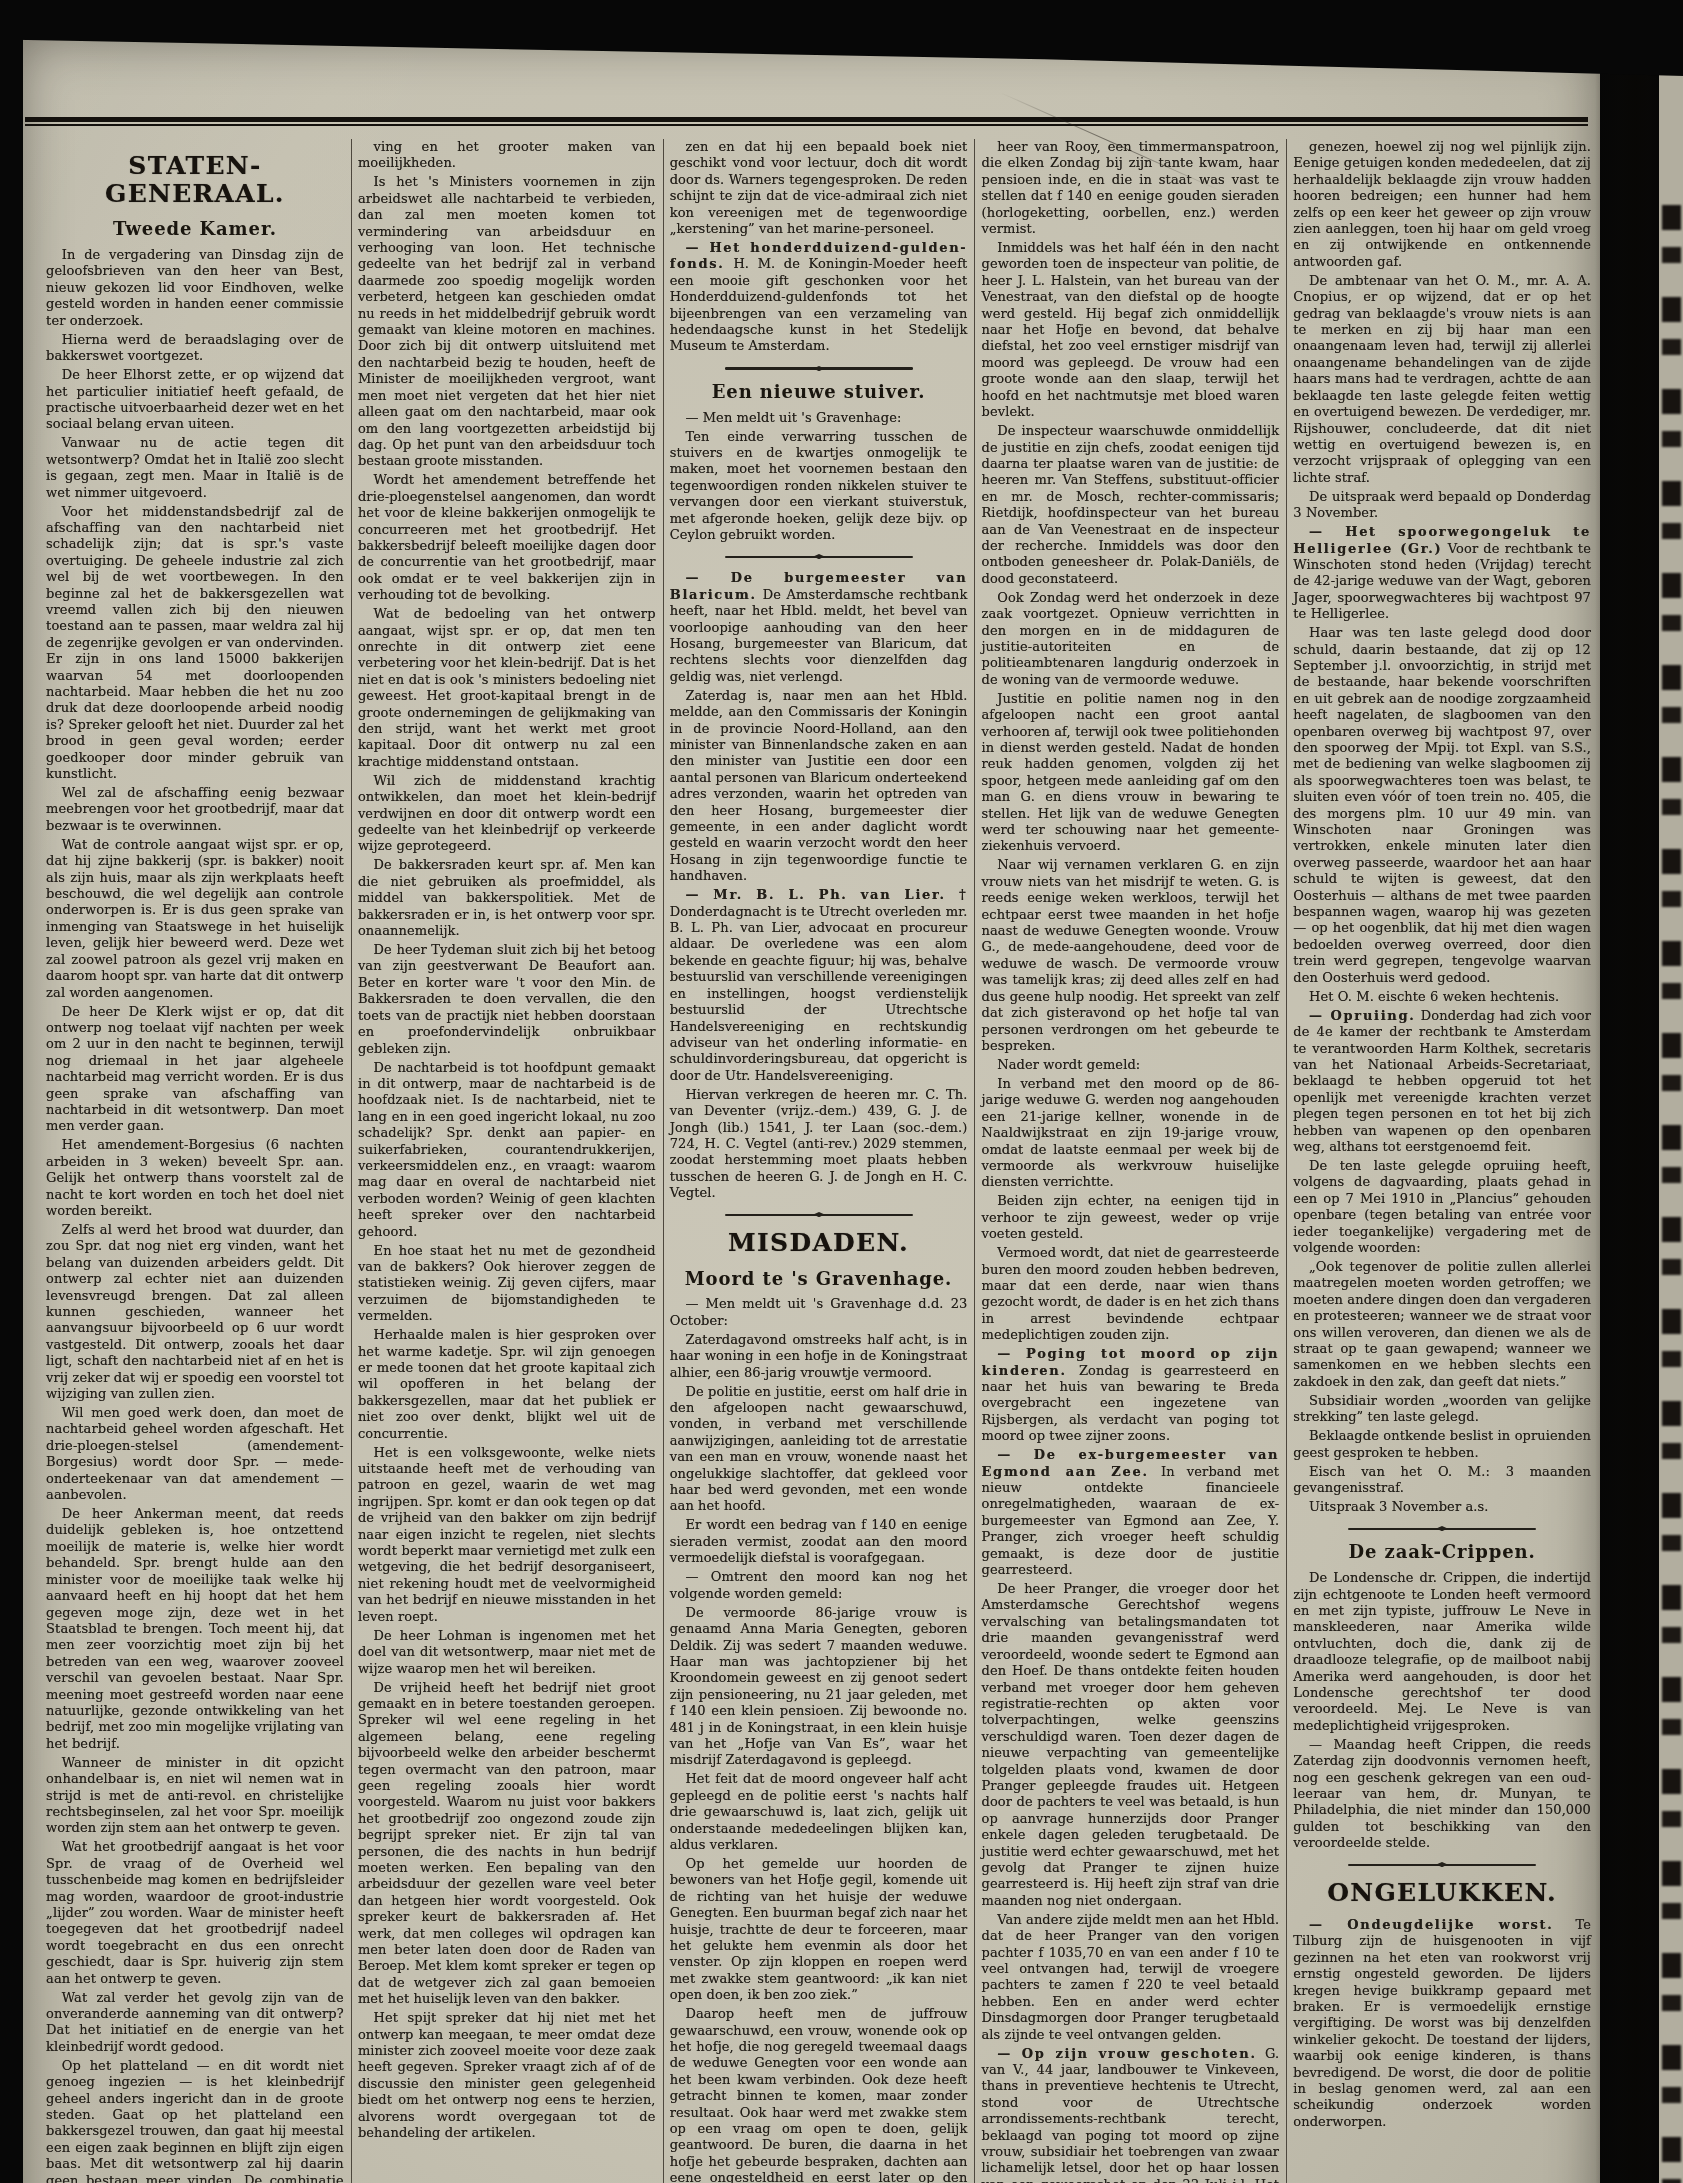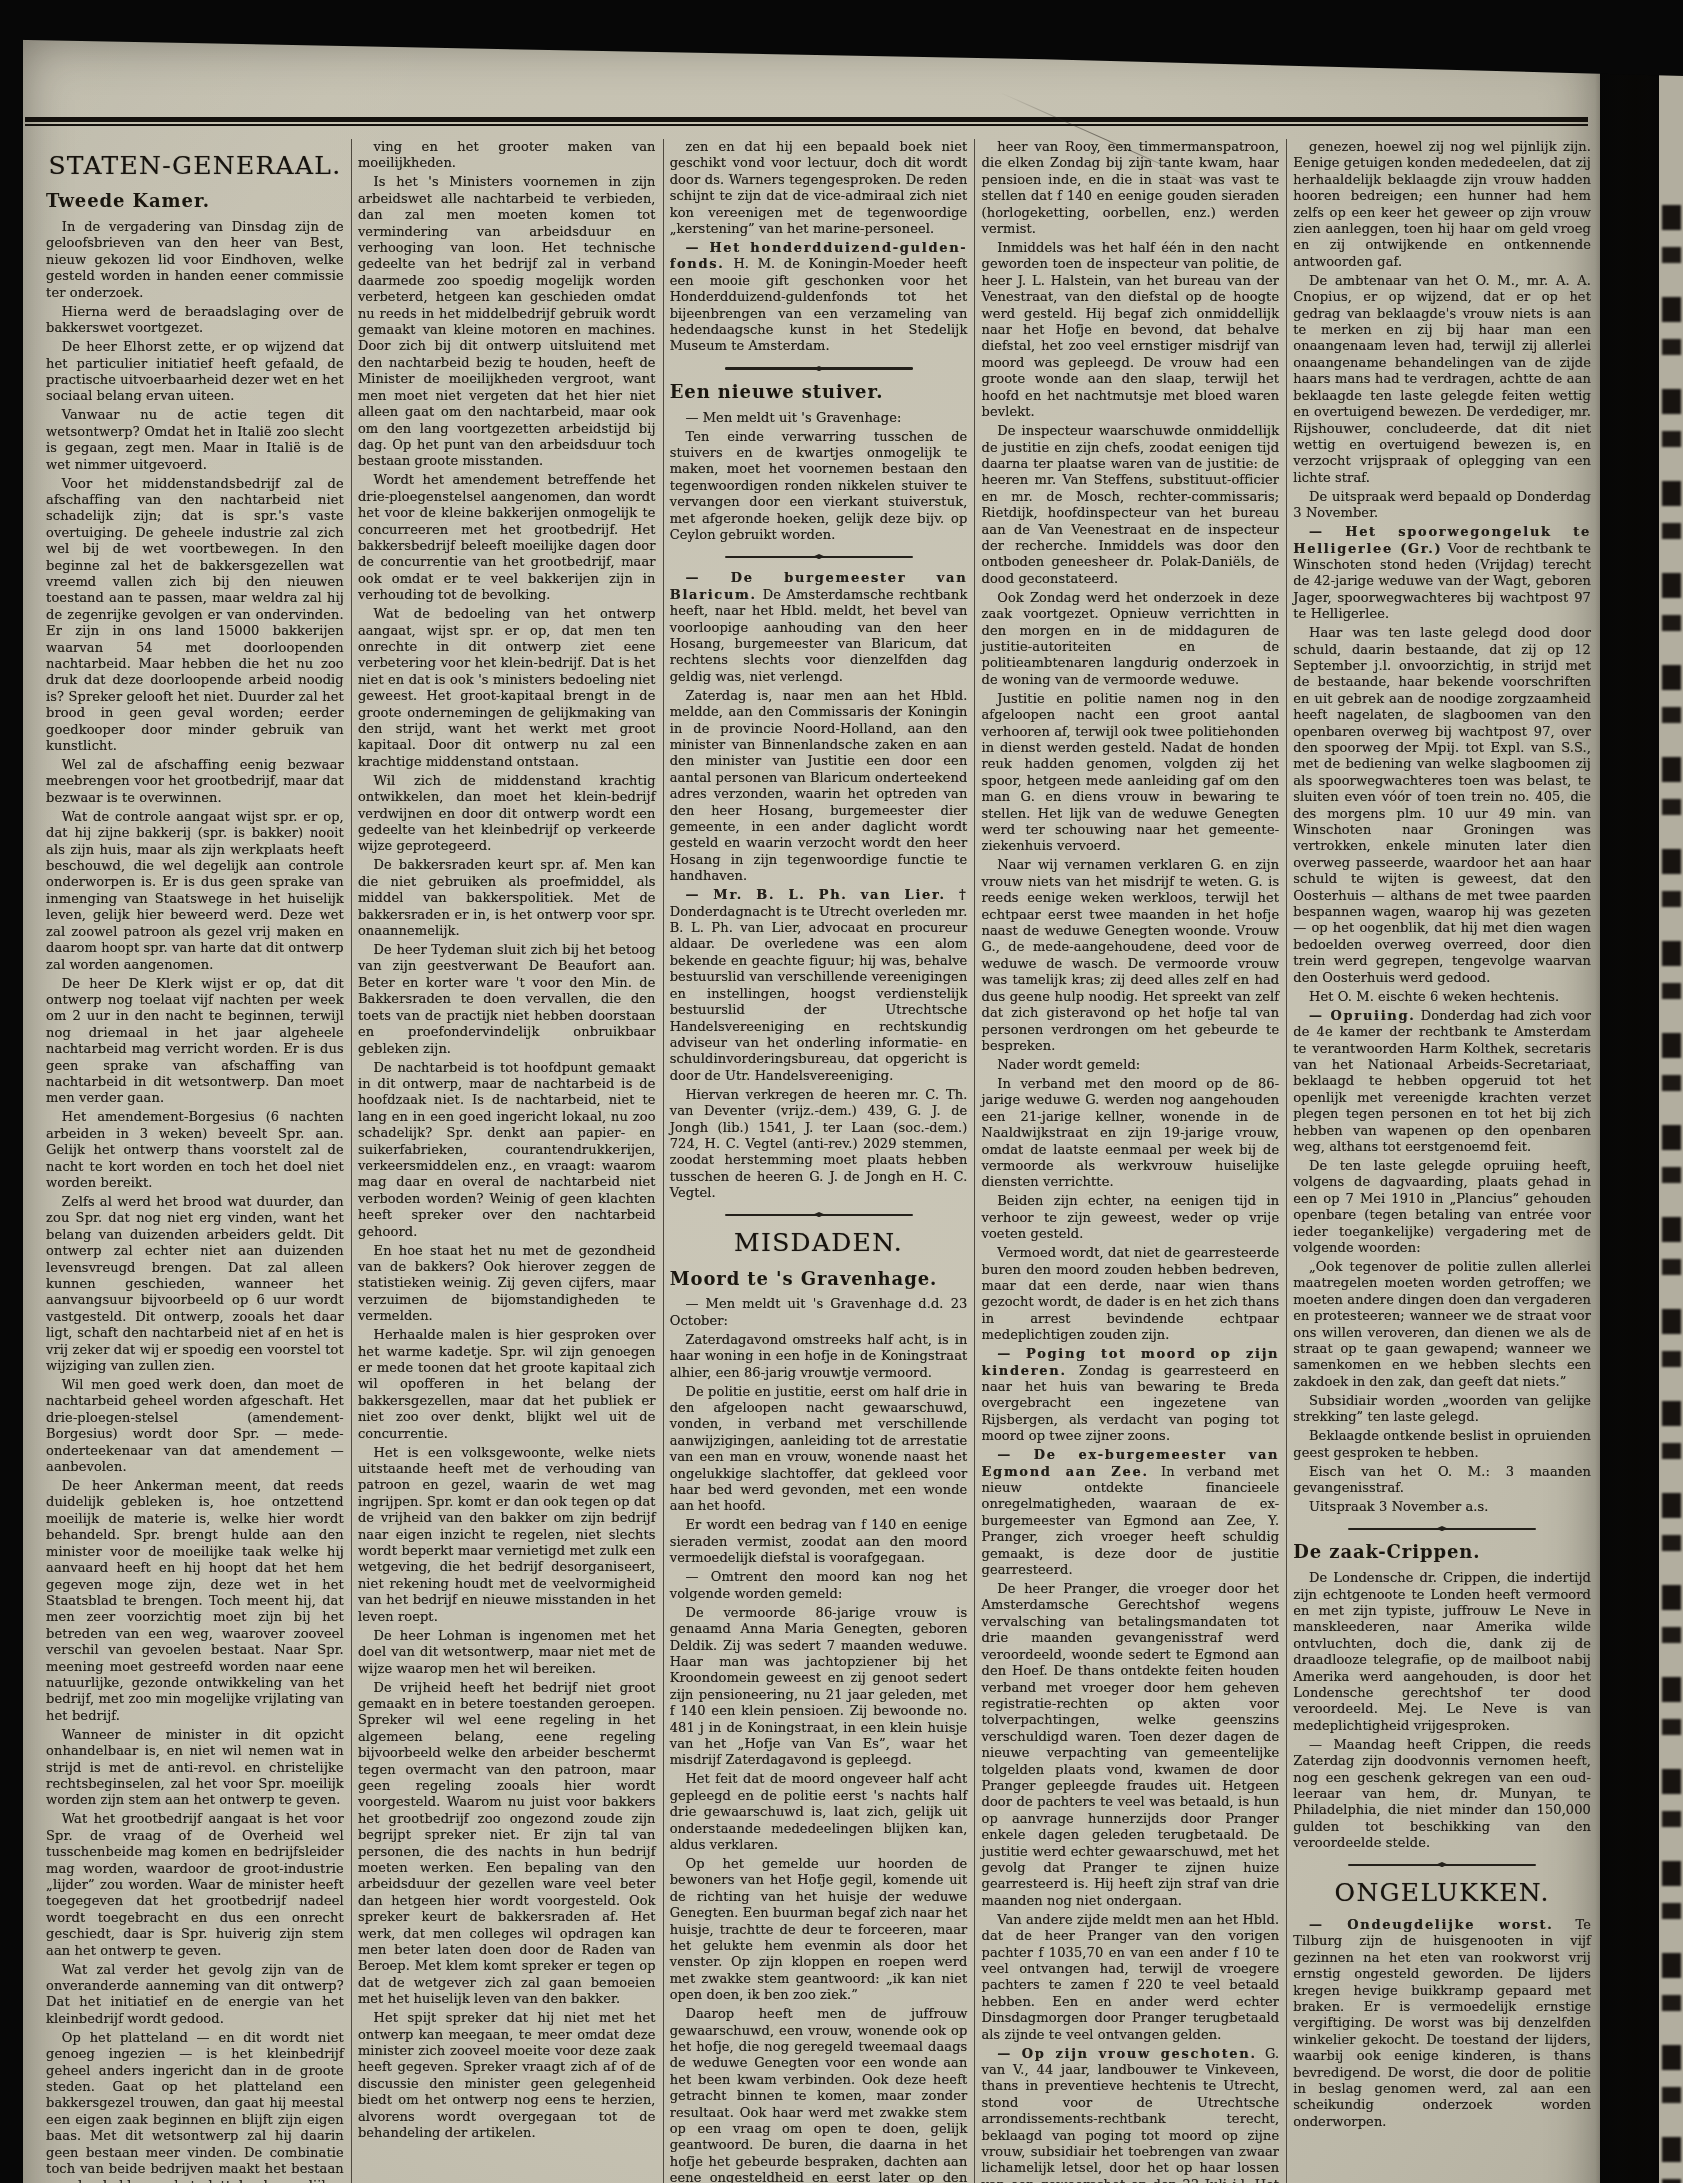--- a/index.html
+++ b/index.html
@@ -55,26 +55,26 @@
     padding:0 7px 0 6.1px;
   }
   .col + .col{border-left:1.3px solid #4d473d;}
   .blk-p{
     font-size:13px;line-height:16.4px;text-align:justify;text-indent:15.7px;
     margin:0 0 2.6px 0;
     text-shadow:0 0 0.4px rgba(28,24,20,.6);
     letter-spacing:0.1px;
   }
   .blk-h1{
-    font-size:25px;line-height:1.12;font-weight:normal;text-align:center;
+    font-size:25px;line-height:1.12;font-weight:bold;text-align:center;
     letter-spacing:1.3px;margin:13px 0 9.6px 0;color:#17130e;
     text-shadow:0 0 0.9px rgba(20,16,12,.5);
   }
   .blk-h2{
-    font-size:18px;line-height:1.15;font-weight:bold;text-align:left;
+    font-size:18px;line-height:1.15;font-weight:bold;text-align:center;
     letter-spacing:0.9px;margin:11.4px 0 7px 0;color:#1a160f;
   }
   .rule{
     width:188px;height:2.6px;margin:12.2px auto 12.2px auto;background:#23201a;
     border-radius:1.3px;position:relative;
   }
   .rule::after{
     content:"";position:absolute;left:50%;top:-1.3px;width:11.4px;height:5.2px;
     background:#23201a;transform:translateX(-50%) rotate(0.001deg);
     clip-path:polygon(0 50%,50% 0,100% 50%,50% 100%);

